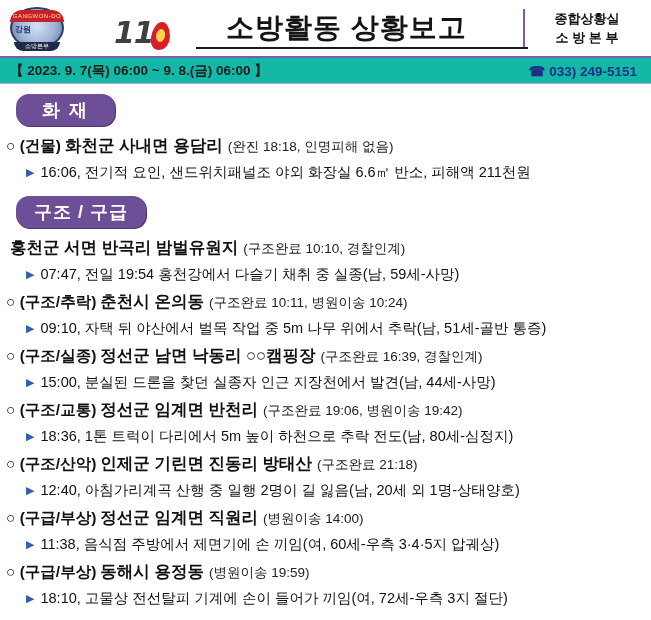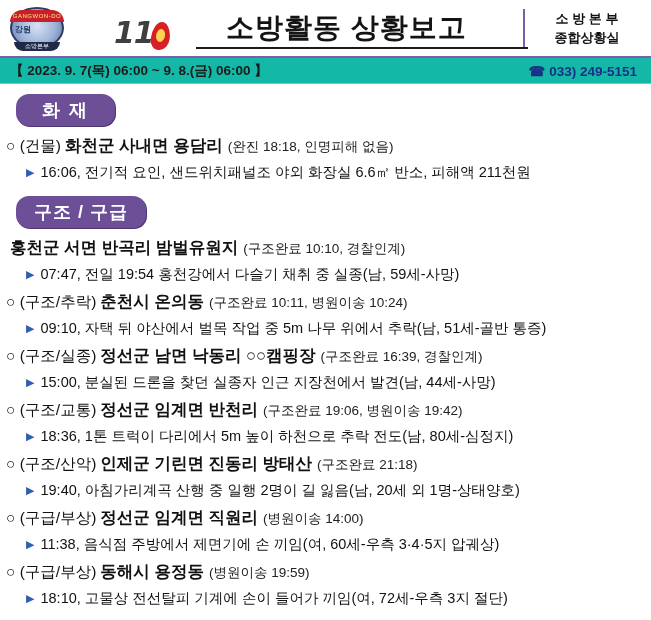--- a/index.html
+++ b/index.html
@@ -188,21 +188,21 @@
   .entries { margin-top: 6px; }
   .entry { padding-left: 6px; }
   .line-main {
     display: flex;
     align-items: baseline;
     font-size: 15.5px;
     line-height: 26px;
     white-space: nowrap;
   }
   .cat {
-    font-weight: normal;
+    font-weight: bold;
     font-size: 15.5px;
     color: #111;
   }
   .place {
     font-weight: bold;
     font-size: 16.5px;
     color: #111;
     margin-left: 4px;
   }
   .paren {
@@ -242,22 +242,22 @@
 
     <div class="num119">
       <span class="digits">11</span>
       <span class="flame"></span>
     </div>
 
     <div class="main-title">소방활동 상황보고</div>
     <div class="title-underline"></div>
 
     <div class="hq-box">
+      <div>종합상황실</div>
       <div>소 방 본 부</div>
-      <div>종합상황실</div>
     </div>
   </div>
 
   <div class="periodbar">
     <div>【 2023. 9. 7(목) 06:00 ~ 9. 8.(금) 06:00 】</div>
     <div class="phone">
       <span>☎</span>
       <span>033) 249-5151</span>
     </div>
   </div>
@@ -331,21 +331,21 @@
       </div>
 
       <div class="entry">
         <div class="line-main">
           <span class="cat">○ (구조/산악)</span>
           <span class="place">인제군 기린면 진동리 방태산</span>
           <span class="paren">(구조완료 21:18)</span>
         </div>
         <div class="line-sub">
           <span class="tri">▶</span>
-          <span class="sub-text">19:40, 아침가리계곡 산행 중 일행 2명이 길 잃음(남, 20세 외 1명-상태양호)</span>
+          <span class="sub-text">12:40, 아침가리계곡 산행 중 일행 2명이 길 잃음(남, 20세 외 1명-상태양호)</span>
         </div>
       </div>
 
       <div class="entry">
         <div class="line-main">
           <span class="cat">○ (구급/부상)</span>
           <span class="place">정선군 임계면 직원리</span>
           <span class="paren">(병원이송 14:00)</span>
         </div>
         <div class="line-sub">

